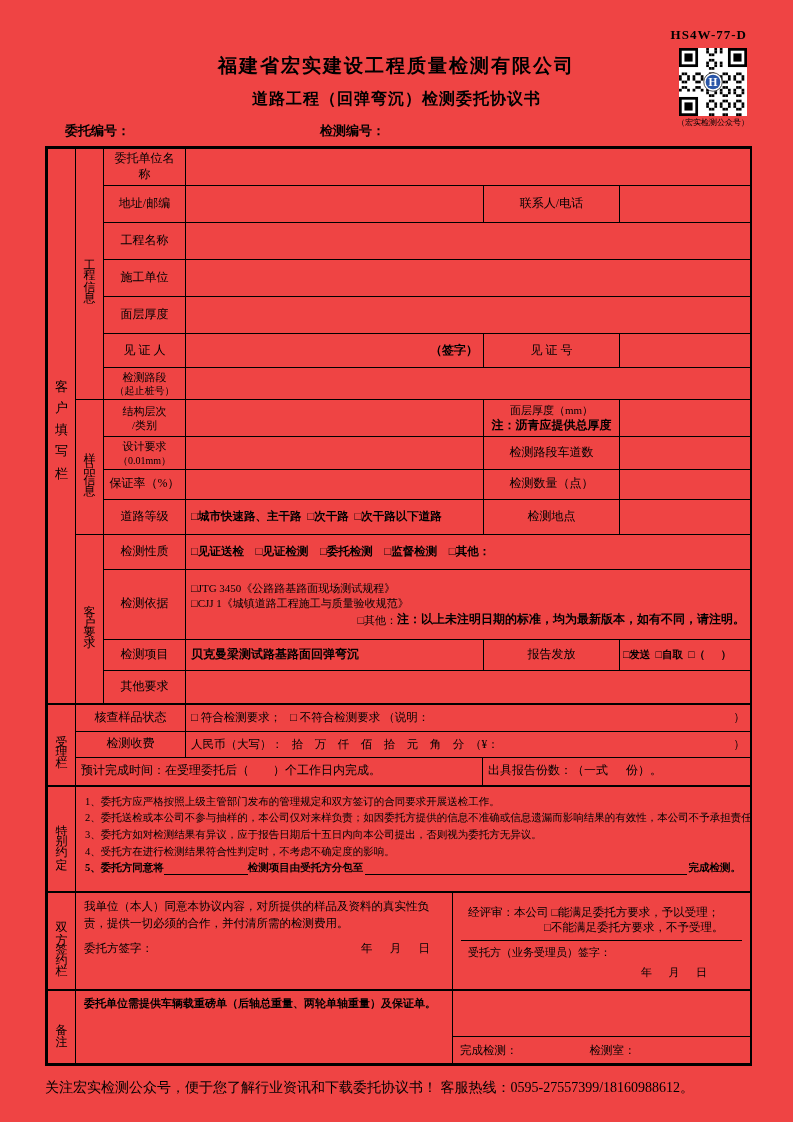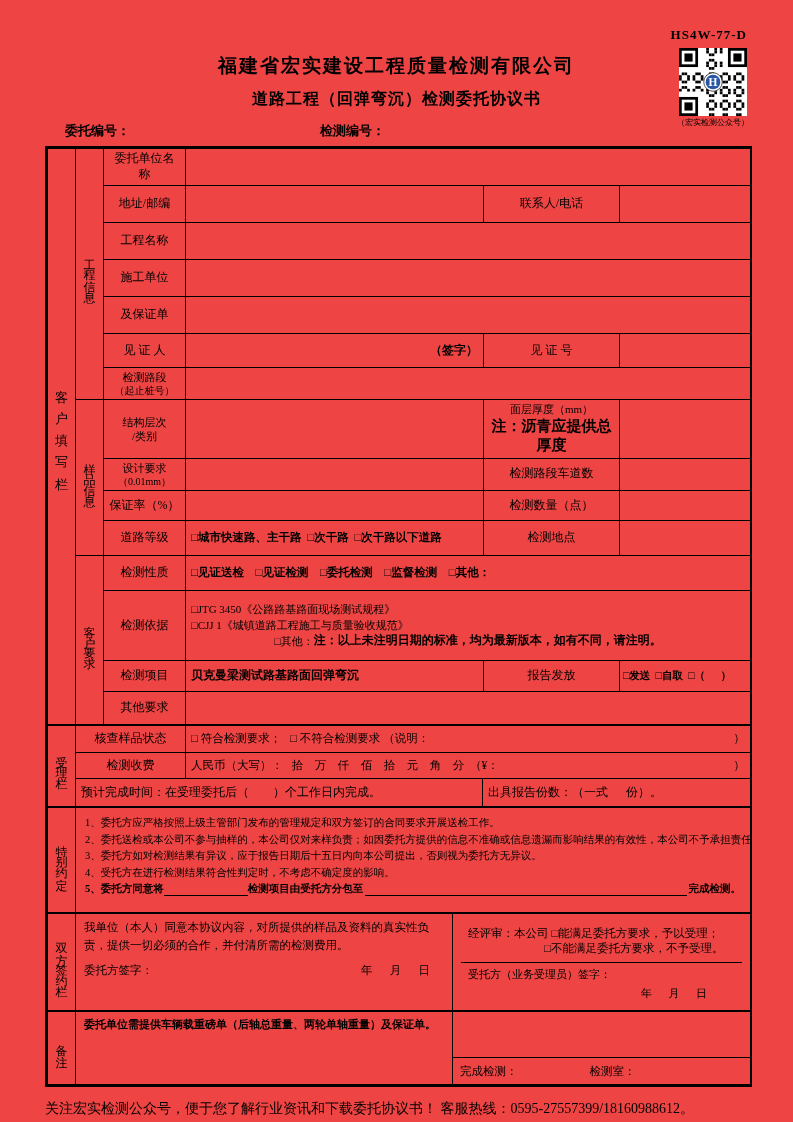--- a/index.html
+++ b/index.html
@@ -15,29 +15,29 @@
   .no-row .test-no{margin-left:190px}
   .form-box{margin:0 45px;width:707px;border:2px solid #000;box-sizing:border-box}
   table.t{border-collapse:collapse;table-layout:fixed;width:703px}
   .t td{border:1px solid #000;padding:2px 5px;font-size:12px;vertical-align:middle;overflow:hidden;line-height:1.3}
   td.vcell{text-align:center;padding:0;vertical-align:middle}
   .v{writing-mode:vertical-lr;text-orientation:upright;display:inline-block;letter-spacing:.9em;font-size:12px;line-height:1}
   .v5{letter-spacing:1.7em;font-size:13px}
   td.lab{text-align:center}
   .l1{font-size:11px}
   .l2{font-size:10px}
-  .sub{font-size:15px;font-weight:bold}
+  .sub{font-size:12px;font-weight:bold}
   .sig{text-align:right;padding-right:16px;font-weight:bold}
   .bold{font-weight:bold}
   td.opts{font-weight:bold;font-size:11.5px}
   td.opts-sm{font-weight:bold;font-size:10.5px;padding:2px 3px}
   .pre{white-space:pre-wrap}
   .basis td,.basis div{font-size:11px}
   .basis-line{font-size:11px;margin:1px 0}
-  .basis3{display:flex;justify-content:center;align-items:flex-end}
+  .basis3{display:flex;justify-content:flex-end;align-items:flex-end}
   .basis-note{font-size:12px;font-weight:bold}
   .flexcell{display:flex;justify-content:space-between;align-items:center;font-size:11.5px}
   td.b-lab{text-align:center;font-size:12px}
   .acc-row{font-size:11.5px}
   td.terms{padding:5px 9px;vertical-align:top}
   .term-line{font-size:10.5px;margin:3px 0;white-space:nowrap}
   .term5{display:flex;font-weight:bold;white-space:nowrap}
   .blank{border-bottom:1px solid #000;display:inline-block}
   .b1{width:84px}
   .b2{flex:1;margin:0 2px}
@@ -241,21 +241,21 @@
       </tr>
       <tr style="height:37px">
         <td class="lab">工程名称</td>
         <td class="inp" colspan="3"></td>
       </tr>
       <tr style="height:37px">
         <td class="lab">施工单位</td>
         <td class="inp" colspan="3"></td>
       </tr>
       <tr style="height:37px">
-        <td class="lab">及保证单</td>
+        <td class="lab">面层厚度</td>
         <td class="inp" colspan="3"></td>
       </tr>
       <tr style="height:34px">
         <td class="lab">见 证 人</td>
         <td class="sig"><span>（签字）</span></td>
         <td class="lab">见 证 号</td>
         <td class="inp"></td>
       </tr>
       <tr style="height:30px">
         <td class="lab">

